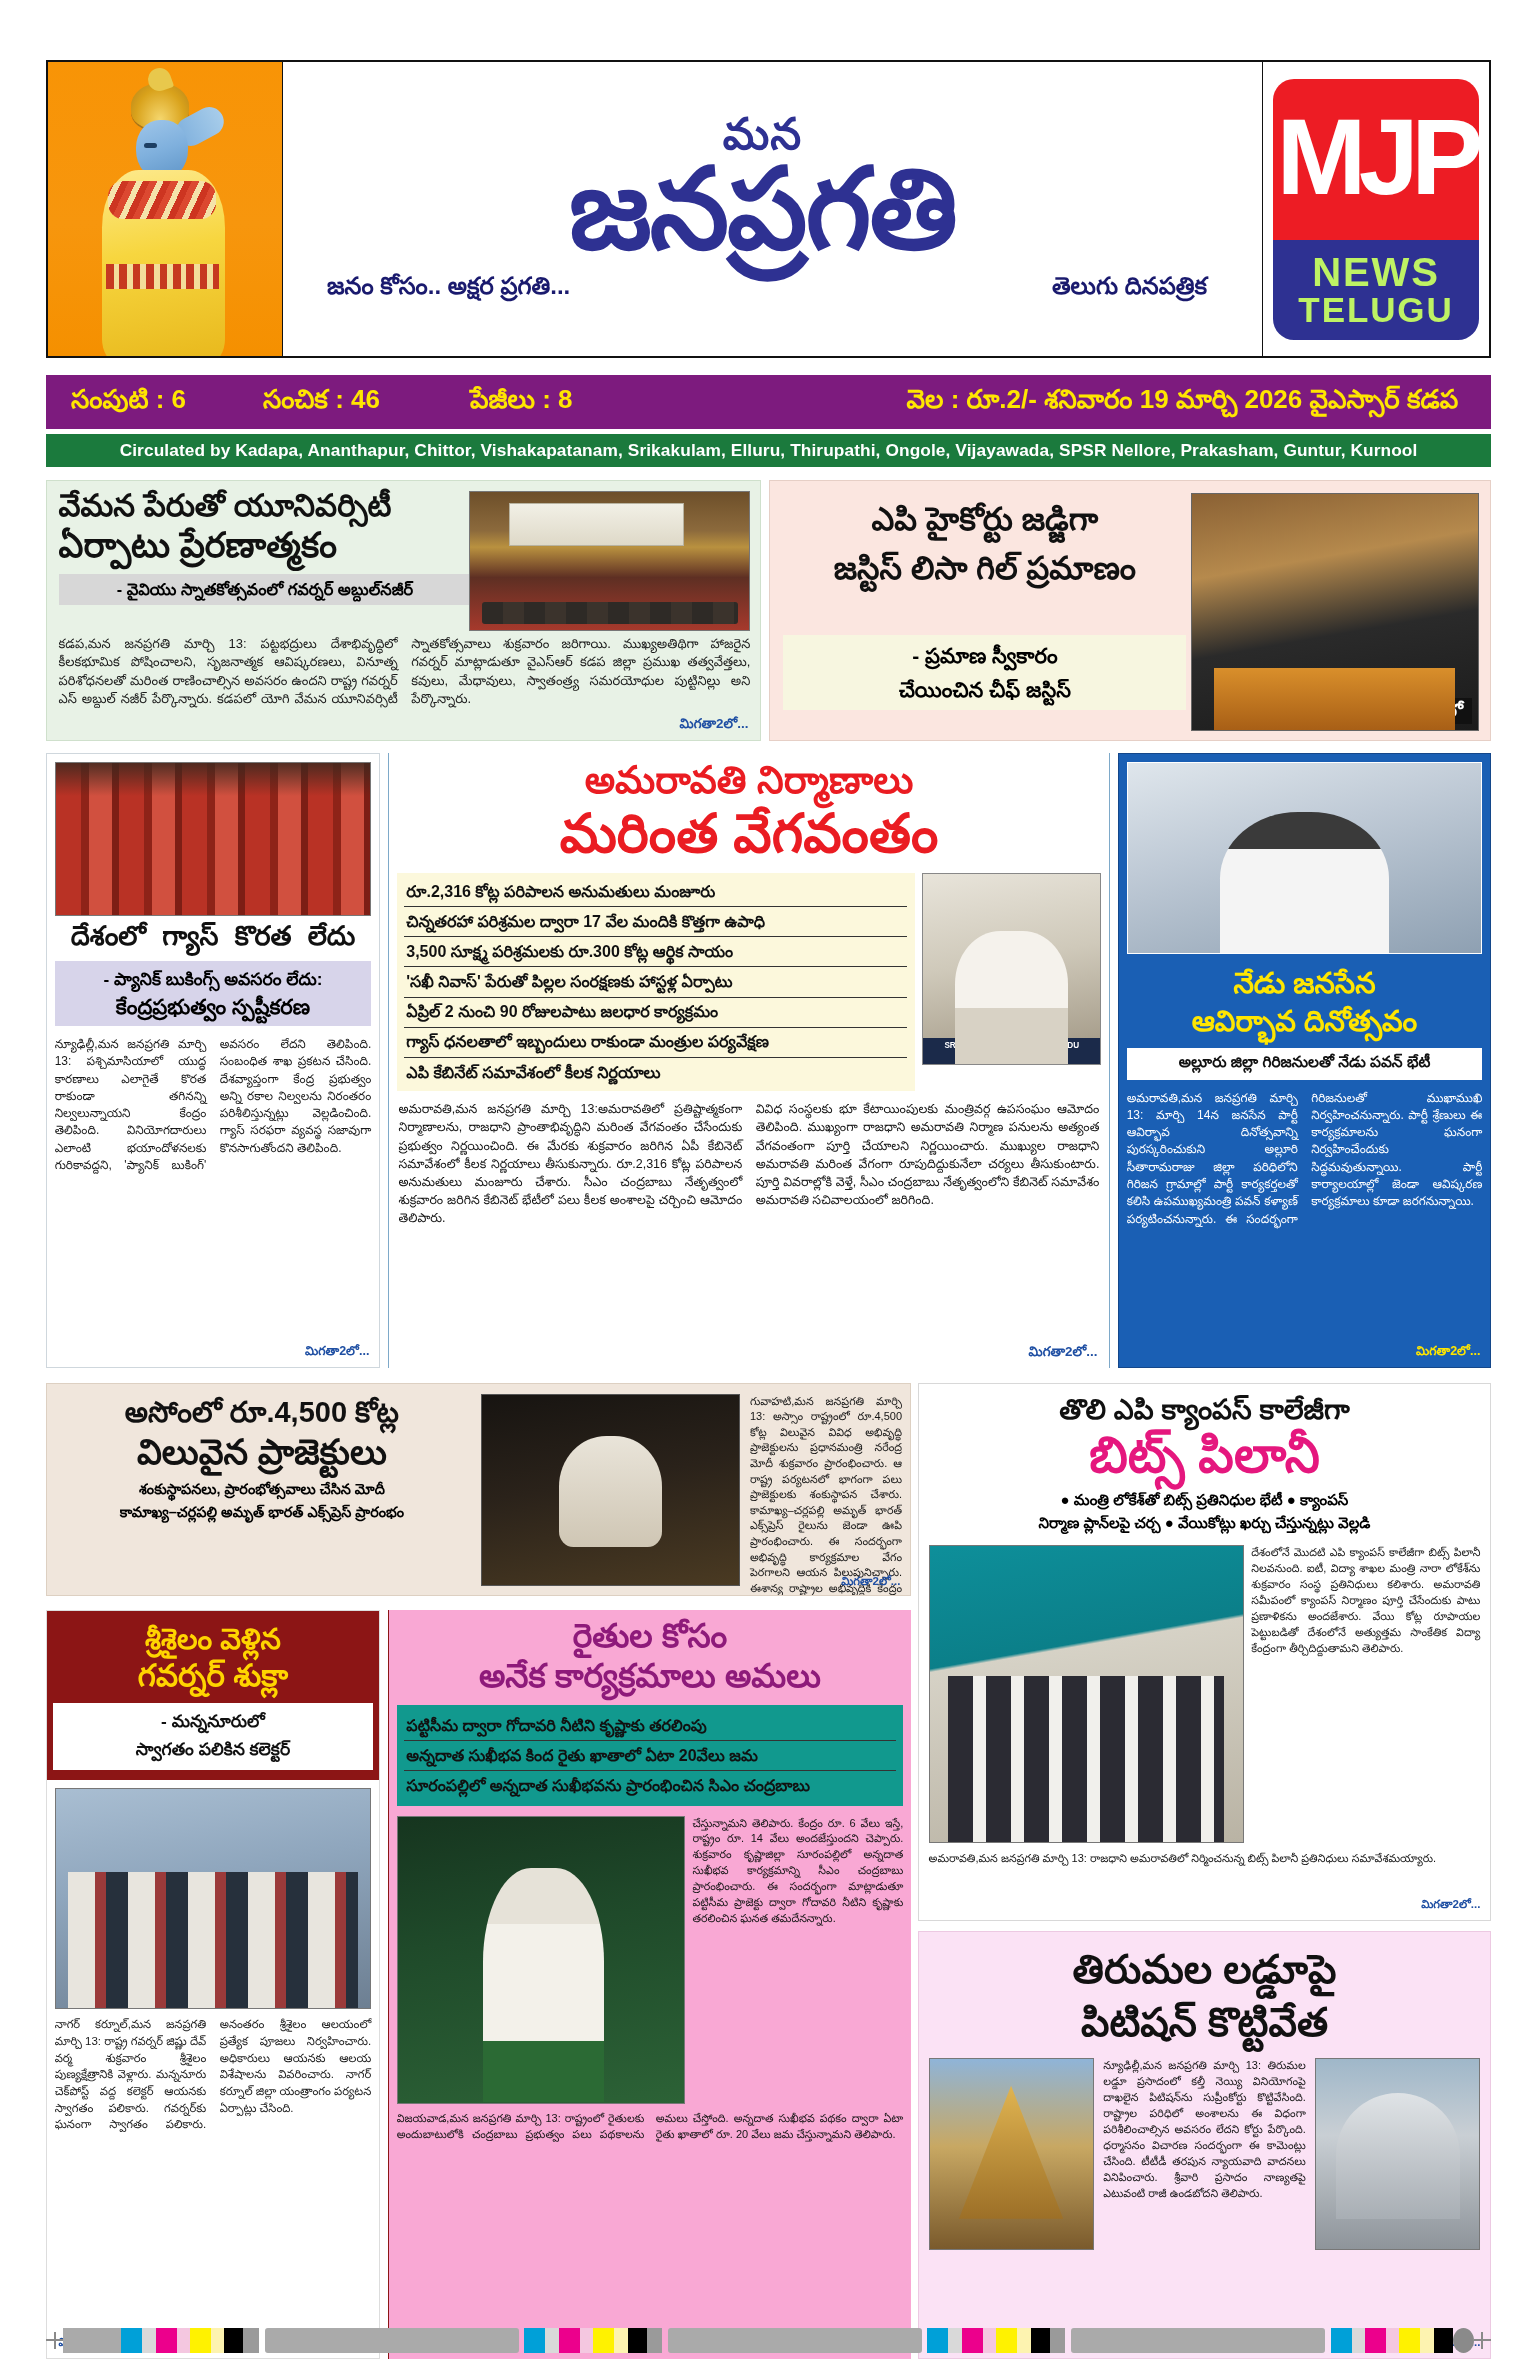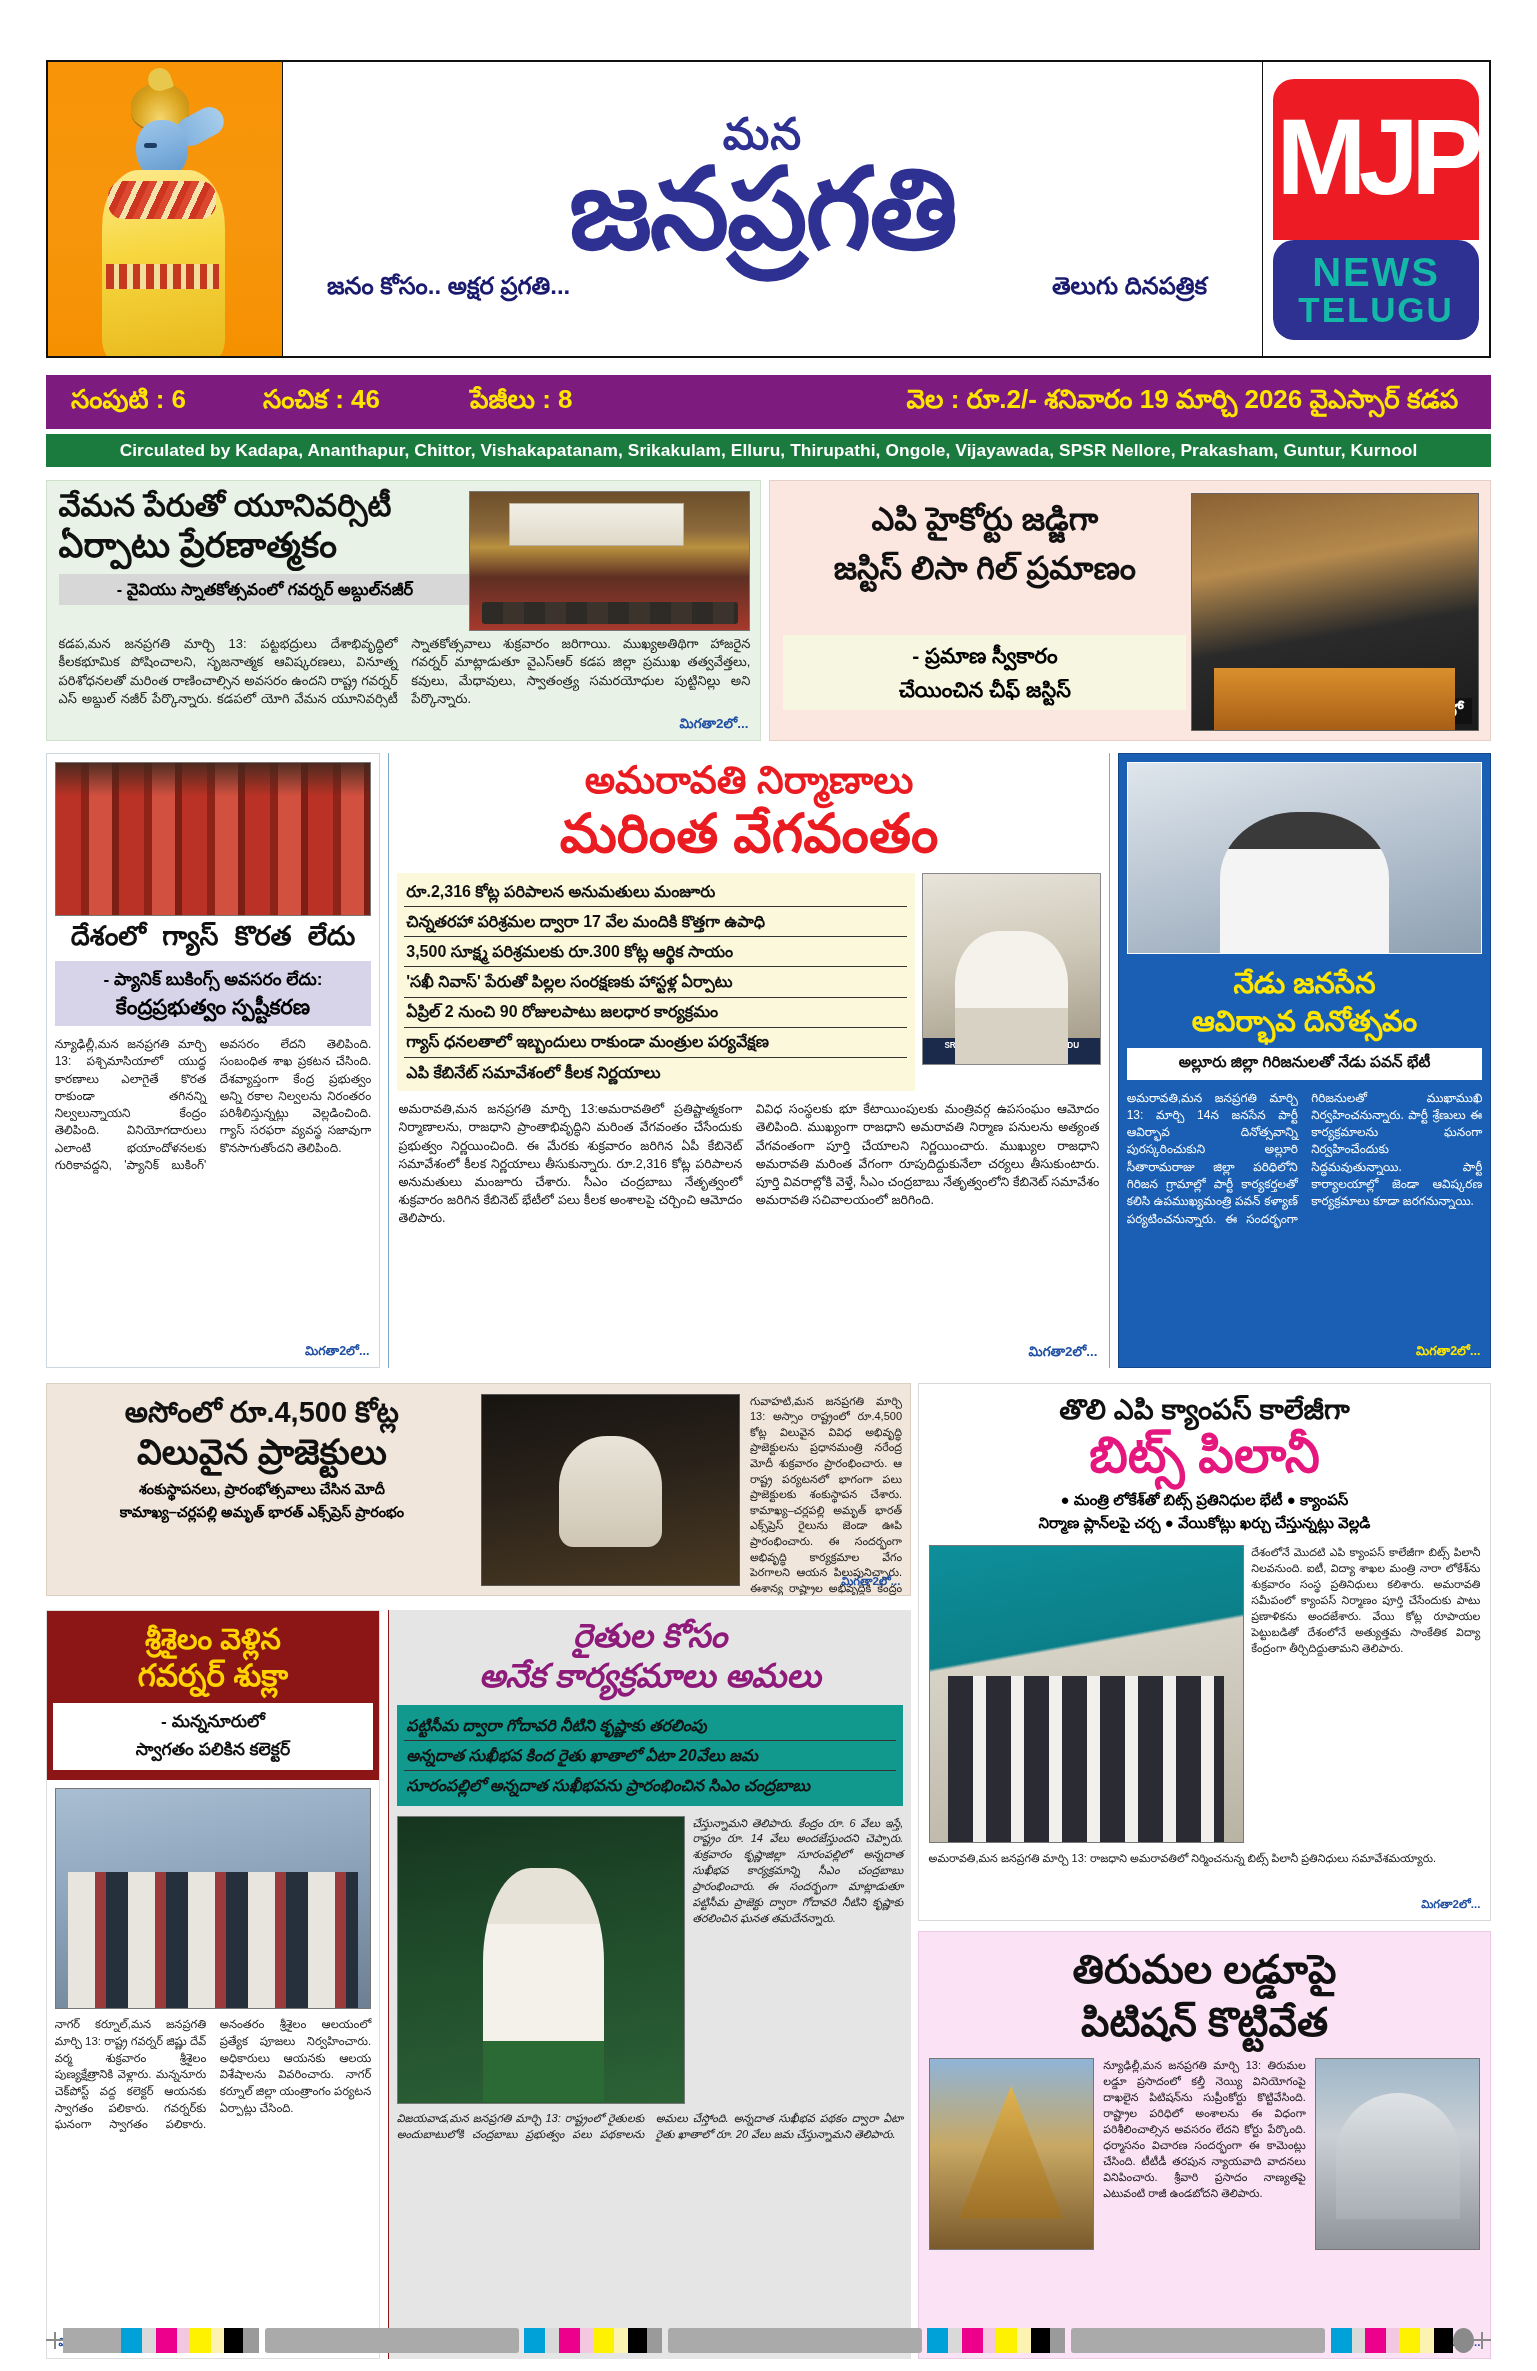--- a/index.html
+++ b/index.html
@@ -82,24 +82,23 @@
     width: 100%; height: 261px; border-radius: 21px; overflow: hidden;
     display: flex; flex-direction: column;
   }
   .mjp-top {
     flex: 1 1 62%; background: #ed1c24; color: #fff;
     display: flex; align-items: center; justify-content: center;
     font-size: 108px; font-weight: 700; letter-spacing: -7.7px; line-height: 1;
     padding-bottom: 5.8px;
   }
   .mjp-bot {
-    flex: 1 1 38%; background: #2e3192; color: #14b8a6;
+    flex: 1 1 38%; background: #2e3192; color: #bef264;
     display: flex; flex-direction: column; align-items: center; justify-content: center;
     line-height: 1.02;
-    border-radius: 21px;
   }
   .mjp-news { font-size: 40px; font-weight: 700; letter-spacing: 1.9px; }
   .mjp-telugu { font-size: 35px; font-weight: 700; letter-spacing: 1.9px; }
 
   
   .infobar {
     position: absolute; left: 46px; top: 375px;
     width: 1445px; height: 54px;
     background: #7d1b7e; color: #ffe600;
     display: flex; align-items: center;
@@ -352,21 +351,21 @@
       <div style="background:#fff;margin-top:9.6px;padding:7.7px 3.8px;">
         <div style="font-size:17.3px;font-weight:700;color:#111;">- మన్ననూరులో</div>
         <div style="font-size:17.3px;font-weight:700;color:#111;margin-top:3.8px;">స్వాగతం పలికిన కలెక్టర్</div>
       </div>
     </div>
     <div class="photo ph-gov" style="margin:7.7px;height:221px;border:1px solid #777;"></div>
     <div class="body-col" style="margin:7.7px;font-size:11.5px;line-height:1.45;">నాగర్ కర్నూల్,మన జనప్రగతి మార్చి 13: రాష్ట్ర గవర్నర్ జిష్ణు దేవ్ వర్మ శుక్రవారం శ్రీశైలం పుణ్యక్షేత్రానికి వెళ్లారు. మన్ననూరు చెక్‌పోస్ట్ వద్ద కలెక్టర్ ఆయనకు స్వాగతం పలికారు. గవర్నర్‌కు ఘనంగా స్వాగతం పలికారు. అనంతరం శ్రీశైలం ఆలయంలో ప్రత్యేక పూజలు నిర్వహించారు. అధికారులు ఆయనకు ఆలయ విశేషాలను వివరించారు. నాగర్ కర్నూల్ జిల్లా యంత్రాంగం పర్యటన ఏర్పాట్లు చేసింది.</div>
     <div class="cont" style="position:absolute;left:11.5px;bottom:5.8px;font-size:11.5px;">మిగతా2లో...</div>
   </div>
 
-  <div class="blk" style="left:388px;top:1610px;width:523px;height:749px;background:#e5e5e5;border-left:1.9px solid #8c1515;font-style:italic;">
+  <div class="blk" style="left:388px;top:1610px;width:523px;height:749px;background:#f9a8d4;border-left:1.9px solid #8c1515;">
     <div style="text-align:center;padding-top:7.7px;">
       <div class="hl" style="font-size:33px;color:#8e1a7a;">రైతుల కోసం</div>
       <div class="hl" style="font-size:33px;color:#8e1a7a;margin-top:3.8px;">అనేక కార్యక్రమాలు అమలు</div>
     </div>
     <div style="background:#11998e;margin:9.6px 7.7px 0 7.7px;padding:5.8px 7.7px;">
       <ul class="bullets" id="farmers-strip-list" style="color:#fff;">
           <li>పట్టిసీమ ద్వారా గోదావరి నీటిని కృష్ణాకు తరలింపు</li>
           <li>అన్నదాత సుఖీభవ కింద రైతు ఖాతాలో ఏటా 20వేలు జమ</li>
           <li>సూరంపల్లిలో అన్నదాత సుఖీభవను ప్రారంభించిన సిఎం చంద్రబాబు</li>
         </ul>

